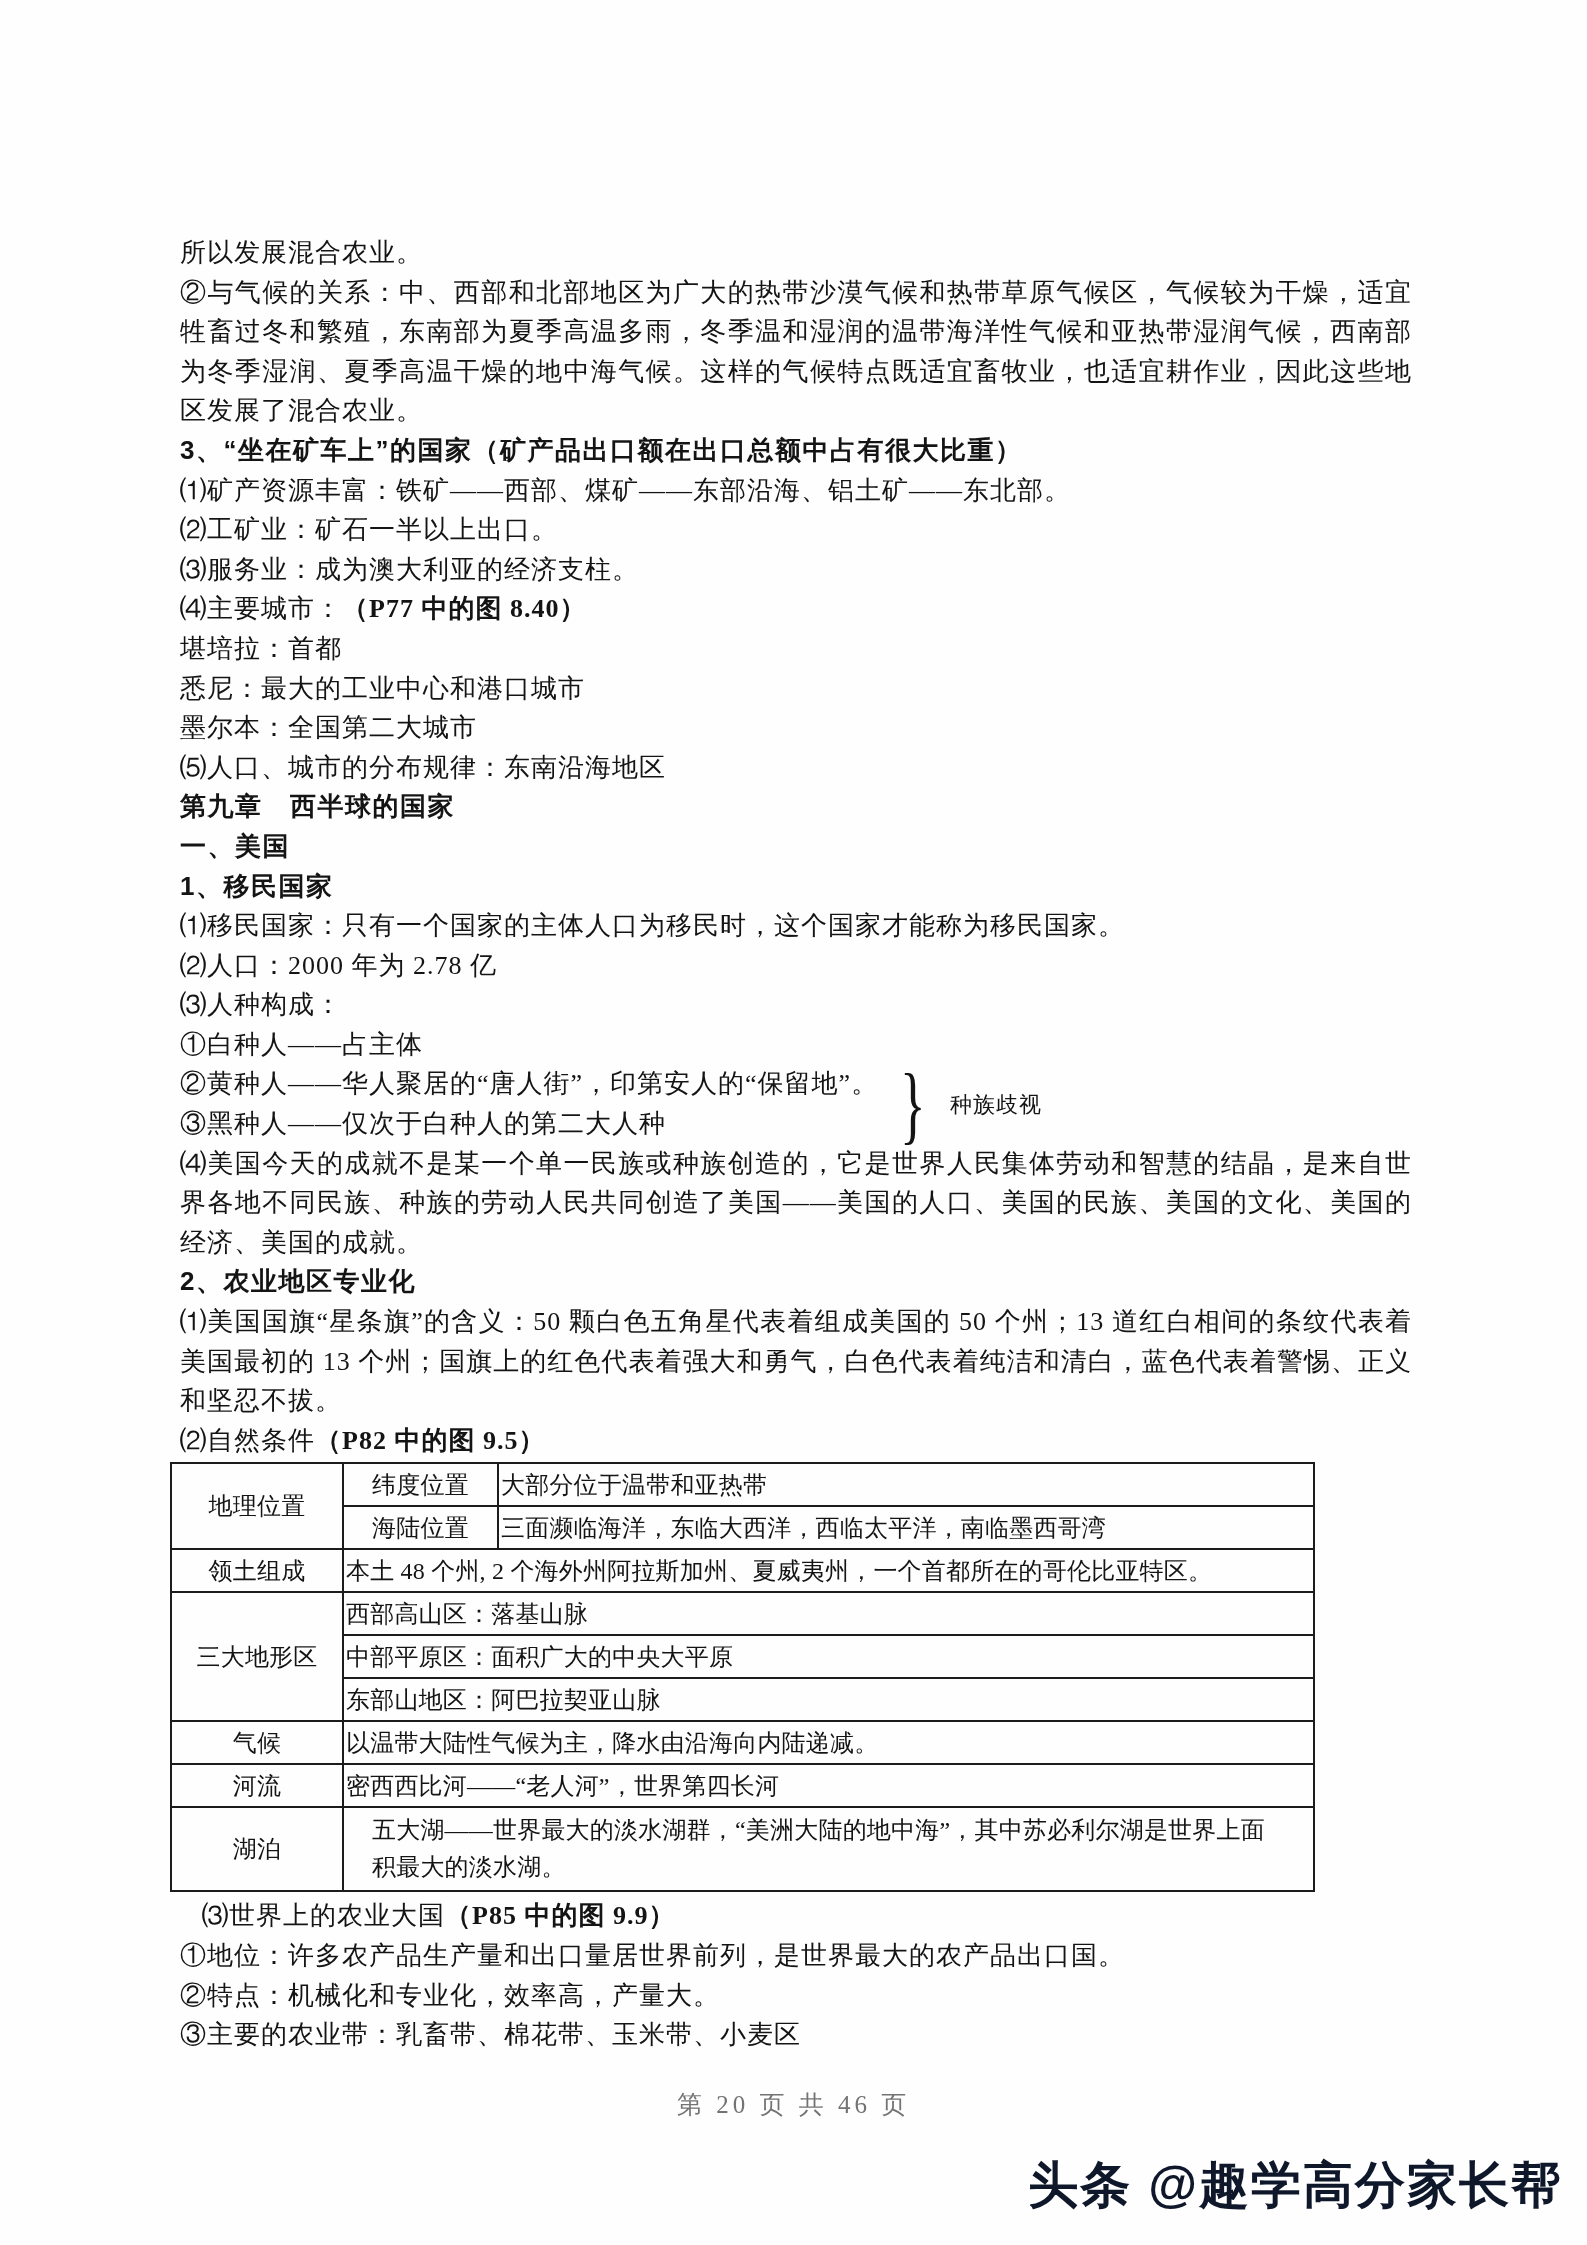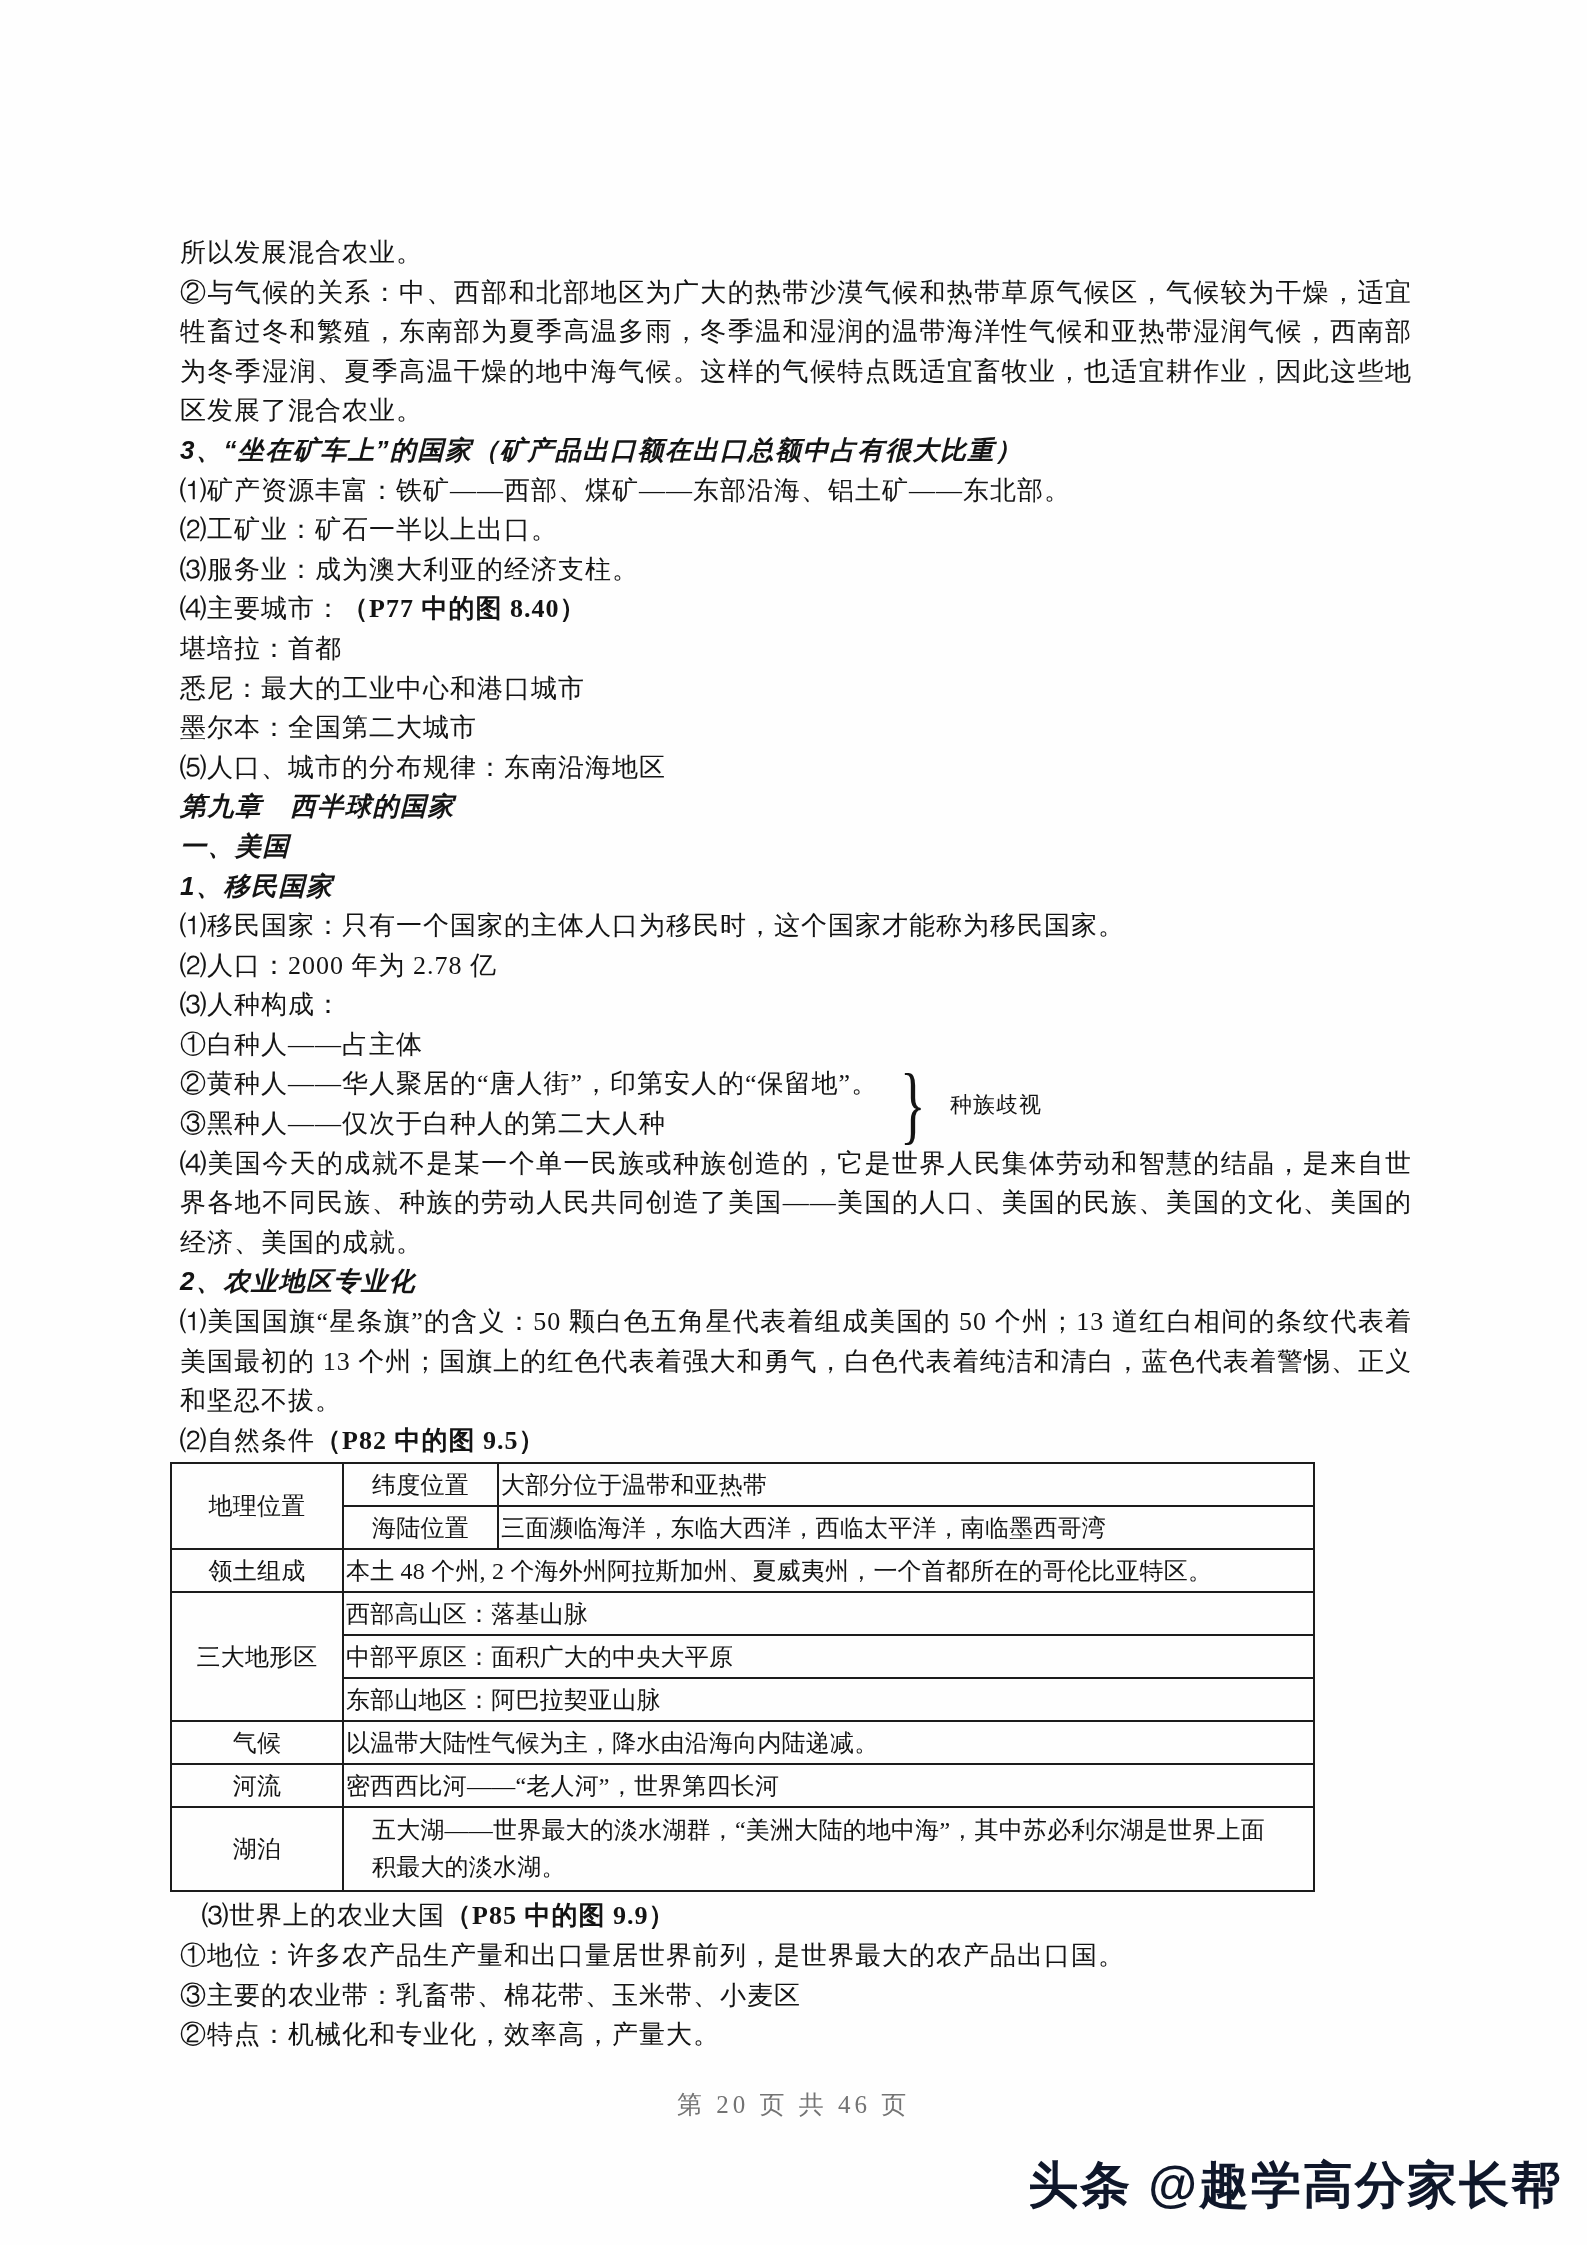--- a/index.html
+++ b/index.html
@@ -22,21 +22,21 @@
     left:180px; top:233px;
     width:1232px;
     font-size:26px;
     line-height:39.6px;
     letter-spacing:1px;
     text-align:left;
   }
   .para { margin:0; }
   .para.justify { text-align:justify; text-justify:inter-ideograph; }
   .bold { font-weight:bold; }
-  .hei  { font-family:"Liberation Sans","DejaVu Sans",sans-serif; font-weight:bold; letter-spacing:1.5px;font-style:italic; }
+  .hei  { font-family:"Liberation Sans","DejaVu Sans",sans-serif; font-weight:bold; letter-spacing:1.5px; }
 
   
   .brace-group { position:relative; }
   .brace {
     position:absolute;
     left:720px; top:36px;
     height:84px;
     font-size:86px; line-height:86px;
     font-weight:400;
     transform:scaleX(0.62);
@@ -162,18 +162,18 @@
             <td class="val" colspan="2">密西西比河——“老人河”，世界第四长河</td>
           </tr>
           <tr>
             <td class="lbl">湖泊</td>
             <td class="val wrap" colspan="2">五大湖——世界最大的淡水湖群，“美洲大陆的地中海”，其中苏必利尔湖是世界上面积最大的淡水湖。</td>
           </tr>
         </tbody>
       </table>
       <div class="para" style="padding-left: 22px;"><span>⑶世界上的农业大国</span><span class="bold">（P85 中的图 9.9）</span></div>
       <div class="para"><span>①地位：许多农产品生产量和出口量居世界前列，是世界最大的农产品出口国。</span></div>
+      <div class="para"><span>②特点：机械化和专业化，效率高，产量大。</span></div>
       <div class="para"><span>③主要的农业带：乳畜带、棉花带、玉米带、小麦区</span></div>
-      <div class="para"><span>②特点：机械化和专业化，效率高，产量大。</span></div>
     </div>
   <div class="footer">第 20 页 共 46 页</div>
   <div class="watermark">头条 @趣学高分家长帮</div>
 </div>
 
 </body></html>

